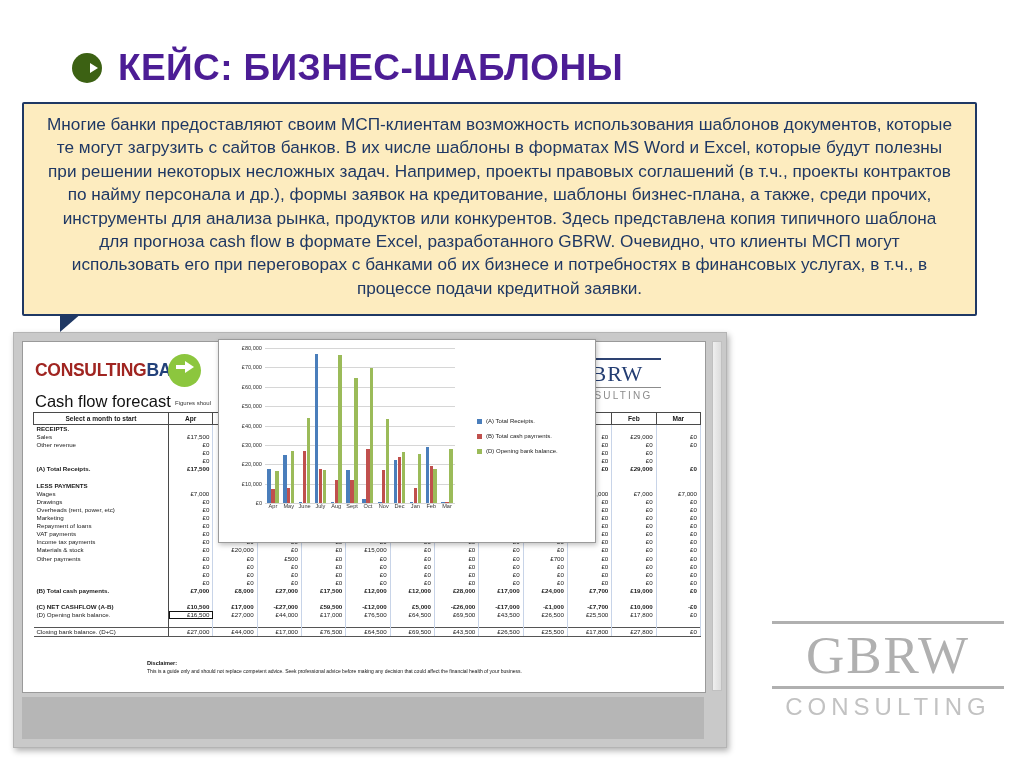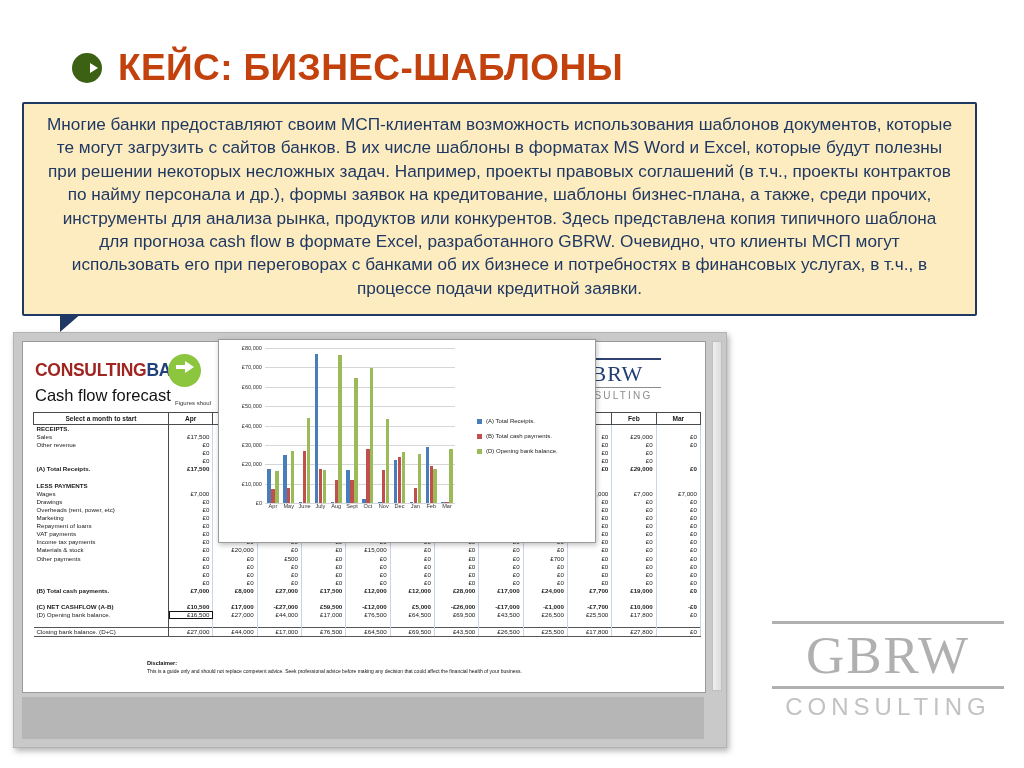--- a/index.html
+++ b/index.html
@@ -9,21 +9,21 @@
     position:relative;
   }
 
   
   #slide-title{
     position:absolute;left:70px;top:44px;width:800px;height:48px;
     display:flex;align-items:center;gap:14px;
   }
   #title-icon{width:34px;height:34px;flex:0 0 34px;position:relative;}
   #title-text{
-    font-size:37px;font-weight:bold;color:#c2410c;letter-spacing:.4px;
+    font-size:37px;font-weight:bold;color:#4c1d95;letter-spacing:.4px;
     white-space:nowrap;
   }
 
   
   #callout{
     position:absolute;left:22px;top:102px;width:955px;
     background:#fdecbf;border:2px solid #1f3864;border-radius:2px;
     box-sizing:border-box;padding:9px 22px 14px 22px;
   }
   #callout-text{
@@ -67,21 +67,21 @@
   }
   .kb-circle:after{
     content:"";position:absolute;left:8px;top:11px;width:14px;height:4px;background:#fff;
   }
   .kb-circle:before{
     content:"";position:absolute;left:17px;top:7px;
     border-left:9px solid #fff;border-top:6px solid transparent;border-bottom:6px solid transparent;
   }
 
   #sheet-title{
-    position:absolute;left:12px;top:44px;font-size:16.5px;color:#111;
+    position:absolute;left:12px;top:50px;font-size:16.5px;color:#111;
   }
   #figures-note{
     position:absolute;left:152px;top:58px;font-size:6px;color:#333;white-space:nowrap;
   }
 
   
   #gbrw-small{position:absolute;right:44px;top:14px;width:104px;text-align:center;}
   #gbrw-small .rule{height:2px;background:#2e4372;margin:2px 0;}
   #gbrw-small .rule.thin{height:1px;background:#8c8c8c;}
   #gbrw-small .gb{font-family:"Liberation Serif",serif;font-size:22px;color:#233d72;letter-spacing:1px;line-height:1.05;}

